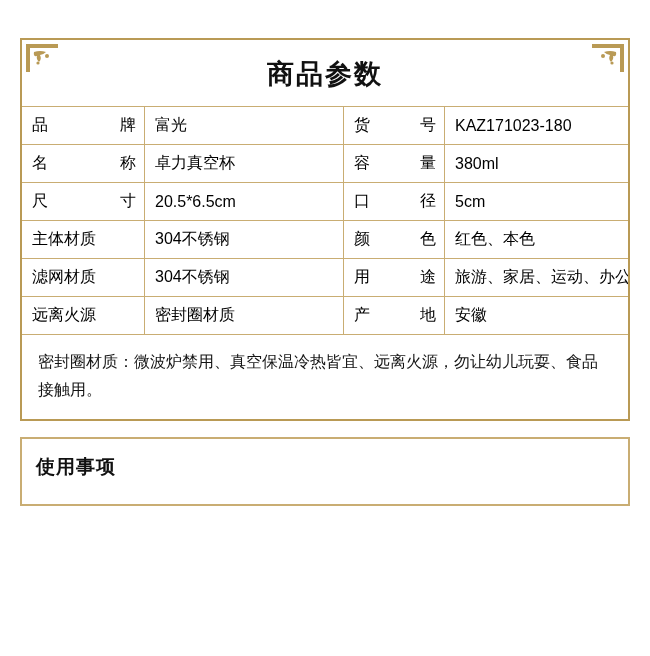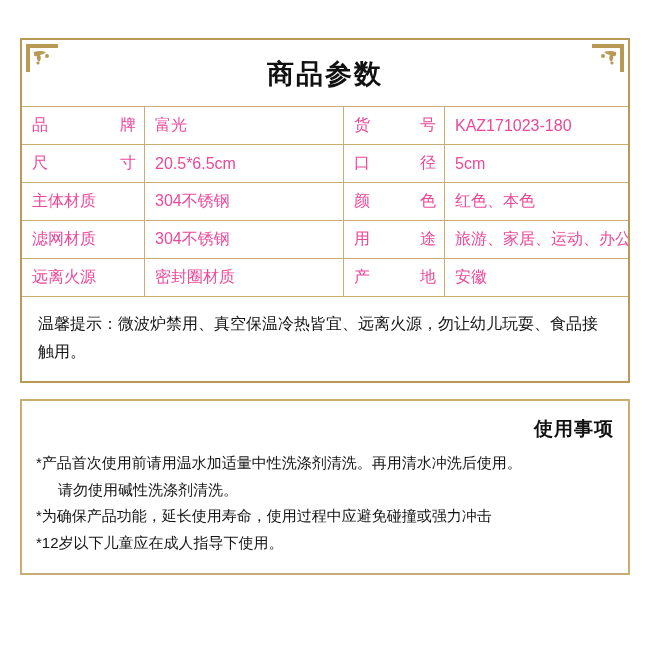--- a/index.html
+++ b/index.html
@@ -57,21 +57,21 @@
     border-collapse: collapse;
     table-layout: fixed;
     font-size: 16px;
   }
   table.spec-table td {
     border-top: 1px solid #c9ad73;
     border-right: 1px solid #c9ad73;
     height: 37px;
     padding: 0 8px 0 10px;
     vertical-align: middle;
-    color: #ec4899;
+    color: #000000;
     white-space: nowrap;
     overflow: hidden;
   }
   table.spec-table tr td:last-child { border-right: none; }
 
   td.lbl {
     width: 104px;
     text-align: justify;
     text-align-last: justify;
     padding-right: 12px;
@@ -106,21 +106,21 @@
 
   
   .usage-card {
     margin-top: 16px;
     border: 2px solid #c9ad73;
     box-sizing: border-box;
     padding: 12px 14px 16px 14px;
     background: #fff;
   }
   .usage-title {
-    text-align: right;
+    text-align: left;
     font-size: 19px;
     font-weight: bold;
     color: #111;
     padding: 3px 0 8px 0;
     letter-spacing: 1px;
   }
   .usage-list {
     font-size: 15px;
     line-height: 1.78;
     color: #141414;
@@ -159,20 +159,26 @@
 
     <table class="spec-table">
       <tbody>
         <tr>
           <td class="lbl">品  牌</td>
           <td class="val">富光</td>
           <td class="lbl2">货  号</td>
           <td class="val2">KAZ171023-180</td>
         </tr>
         <tr>
+          <td class="lbl">名  称</td>
+          <td class="val">卓力真空杯</td>
+          <td class="lbl2">容  量</td>
+          <td class="val2">380ml</td>
+        </tr>
+        <tr>
           <td class="lbl">尺  寸</td>
           <td class="val">20.5*6.5cm</td>
           <td class="lbl2">口  径</td>
           <td class="val2">5cm</td>
         </tr>
         <tr>
           <td class="lbl-wide">主体材质</td>
           <td class="val">304不锈钢</td>
           <td class="lbl2">颜  色</td>
           <td class="val2">红色、本色</td>
@@ -185,32 +191,20 @@
         </tr>
         <tr>
           <td class="lbl-wide">远离火源</td>
           <td class="val">密封圈材质</td>
           <td class="lbl2">产  地</td>
           <td class="val2">安徽</td>
         </tr>
       </tbody>
     </table>
 
-    <div class="tips">温馨提示：微波炉禁用、真空保温冷热皆宜、远离火源，勿让幼儿玩耍、食品接触用。</div>
+    <div class="tips">密封圈材质：微波炉禁用、真空保温冷热皆宜、远离火源，勿让幼儿玩耍、食品接触用。</div>
   </div>
 
   <div class="usage-card">
     <div class="usage-title">使用事项</div>
-    <div class="usage-list">
-      <div class="usage-item">
-        <span>*产品首次使用前请用温水加适量中性洗涤剂清洗。再用清水冲洗后使用。</span>
-        <span class="sub">请勿使用碱性洗涤剂清洗。</span>
-      </div>
-      <div class="usage-item">
-        <span>*为确保产品功能，延长使用寿命，使用过程中应避免碰撞或强力冲击</span>
-      </div>
-      <div class="usage-item">
-        <span>*12岁以下儿童应在成人指导下使用。</span>
-      </div>
-    </div>
   </div>
 
 </div>
 
 </body></html>

